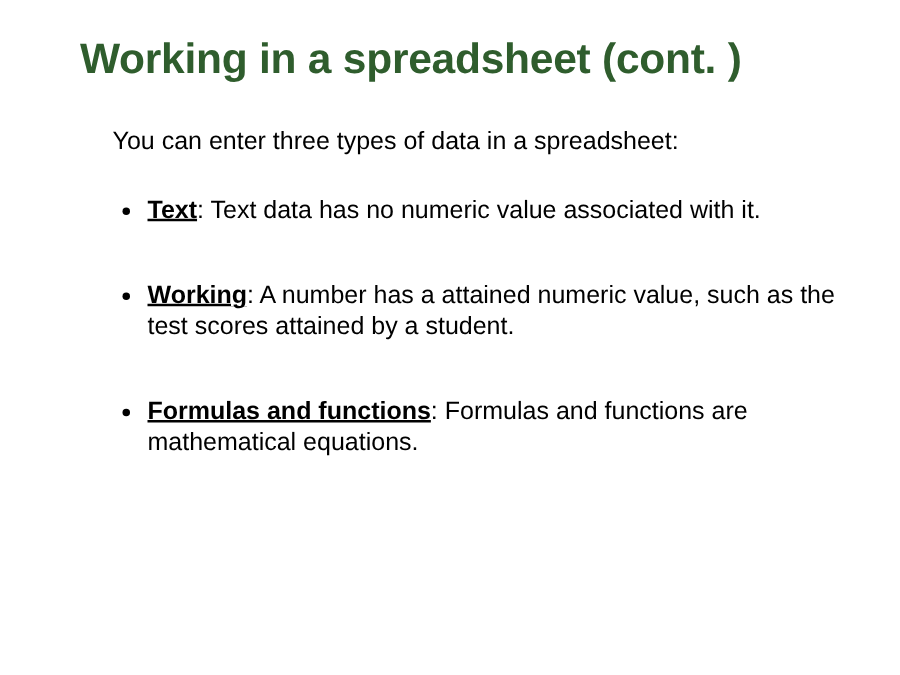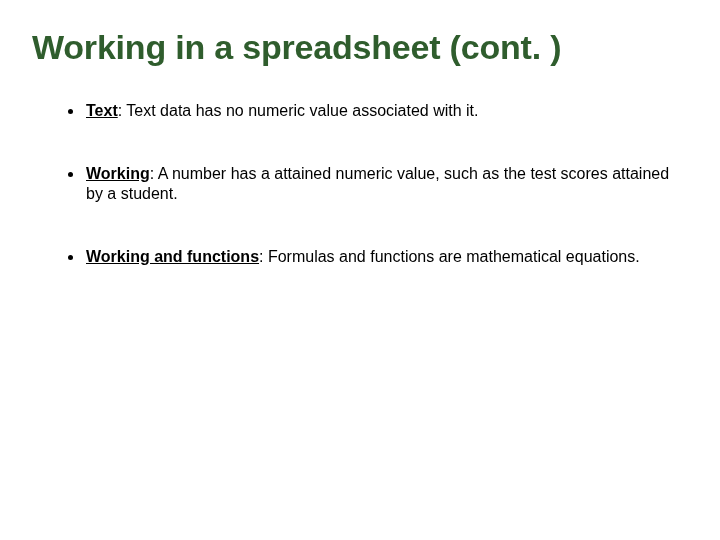--- a/index.html
+++ b/index.html
@@ -6,21 +6,21 @@
     margin: 0;
     padding: 0;
     width: 720px;
     height: 540px;
     background: #ffffff;
     font-family: Arial, Helvetica, sans-serif;
     color: #000000;
   }
   .slide {
     box-sizing: border-box;
-    padding: 28px 48px 40px 32px;
+    padding: 28px 48px 40px 64px;
     width: 720px;
     height: 477px;
   }
   .title {
     font-size: 34px;
     font-weight: bold;
     color: #2f5d2d;
     margin: 0 0 34px 0;
     line-height: 1.15;
     letter-spacing: -0.2px;
@@ -30,40 +30,41 @@
     color: #000000;
     margin: 0 0 30px 26px;
     line-height: 1.25;
   }
   ul.bullets {
     list-style: disc;
     padding-left: 52px;
     margin: 0;
   }
   ul.bullets li {
-    font-size: 16px;
+    font-size: 20px;
     color: #000000;
     line-height: 1.28;
     margin-bottom: 42px;
     padding-left: 2px;
   }
   .term {
     text-decoration: underline;
     font-weight: bold;
   }
 </style>
 </head>
 <body>
 
 <div class="slide">
   <h1 class="title">Working in a spreadsheet (cont. )</h1>
+  <p class="intro">You can enter three types of data in a spreadsheet:</p>
   <ul class="bullets">
     <li>
       <span class="term">Text</span><span>: Text data has no numeric value associated with it.</span>
     </li>
     <li>
       <span class="term">Working</span><span>: A number has a attained numeric value, such as the test scores attained by a student.</span>
     </li>
     <li>
-      <span class="term">Working and functions</span><span>: Formulas and functions are mathematical equations.</span>
+      <span class="term">Formulas and functions</span><span>: Formulas and functions are mathematical equations.</span>
     </li>
   </ul>
 </div>
 
 </body></html>

